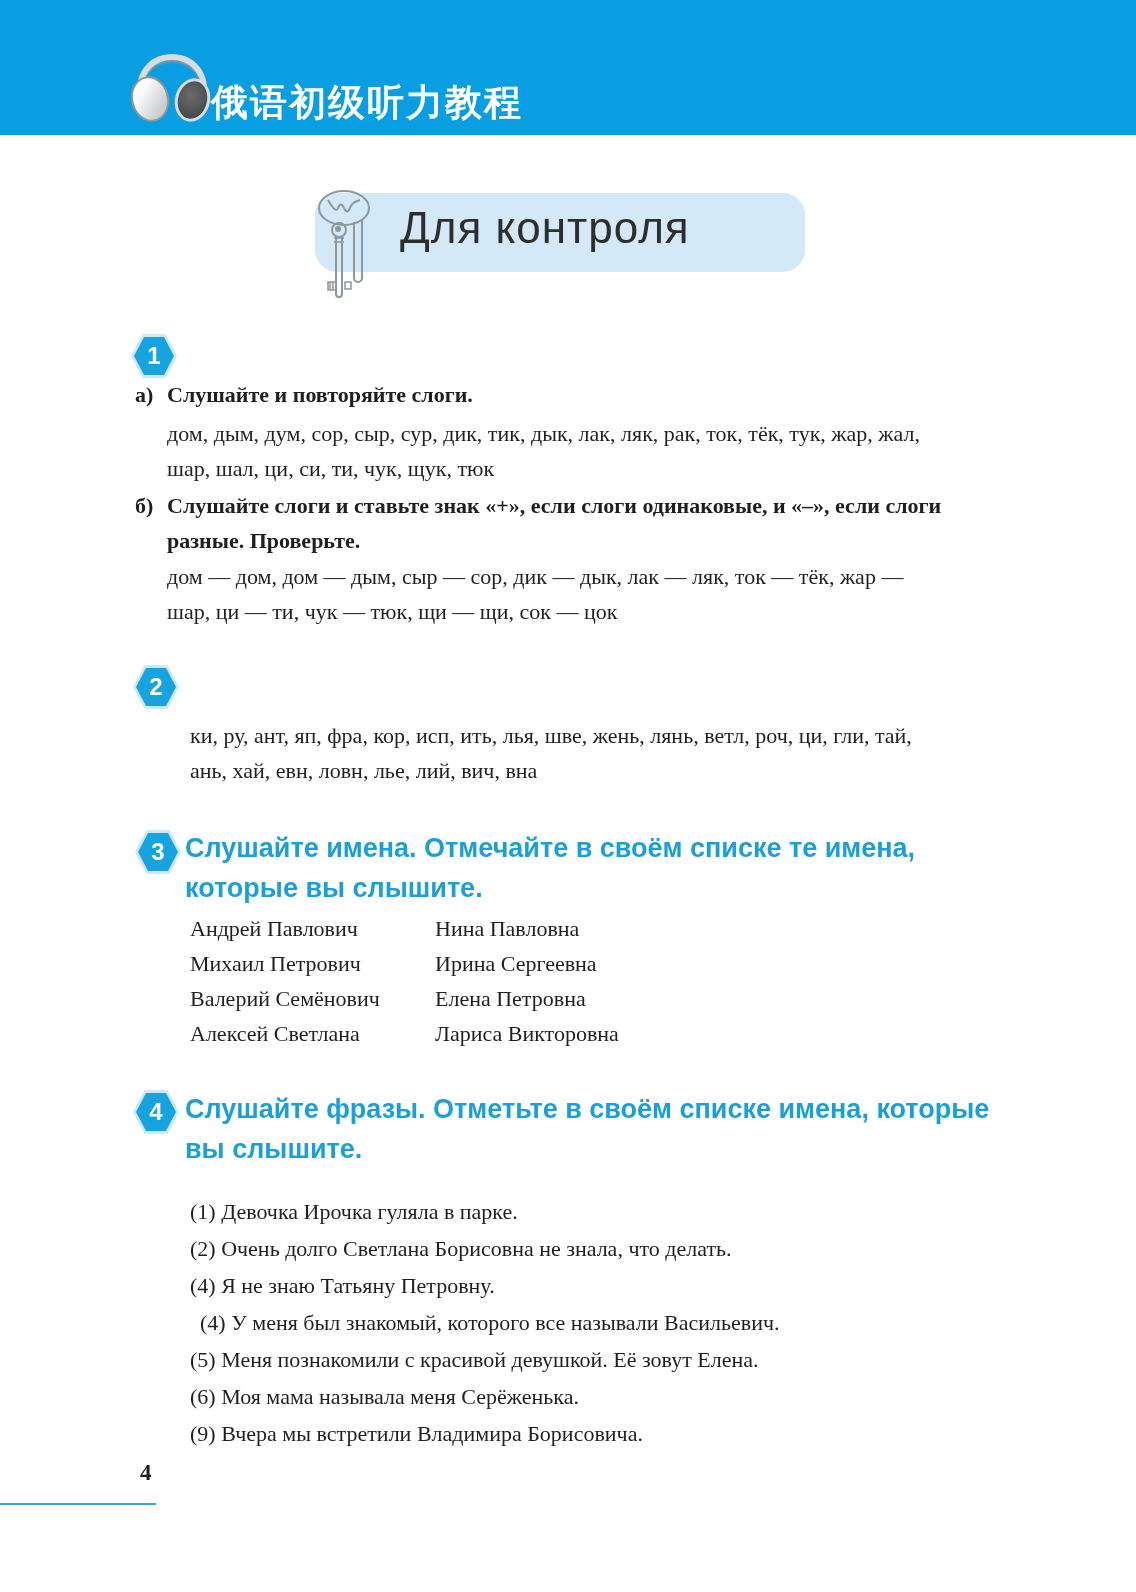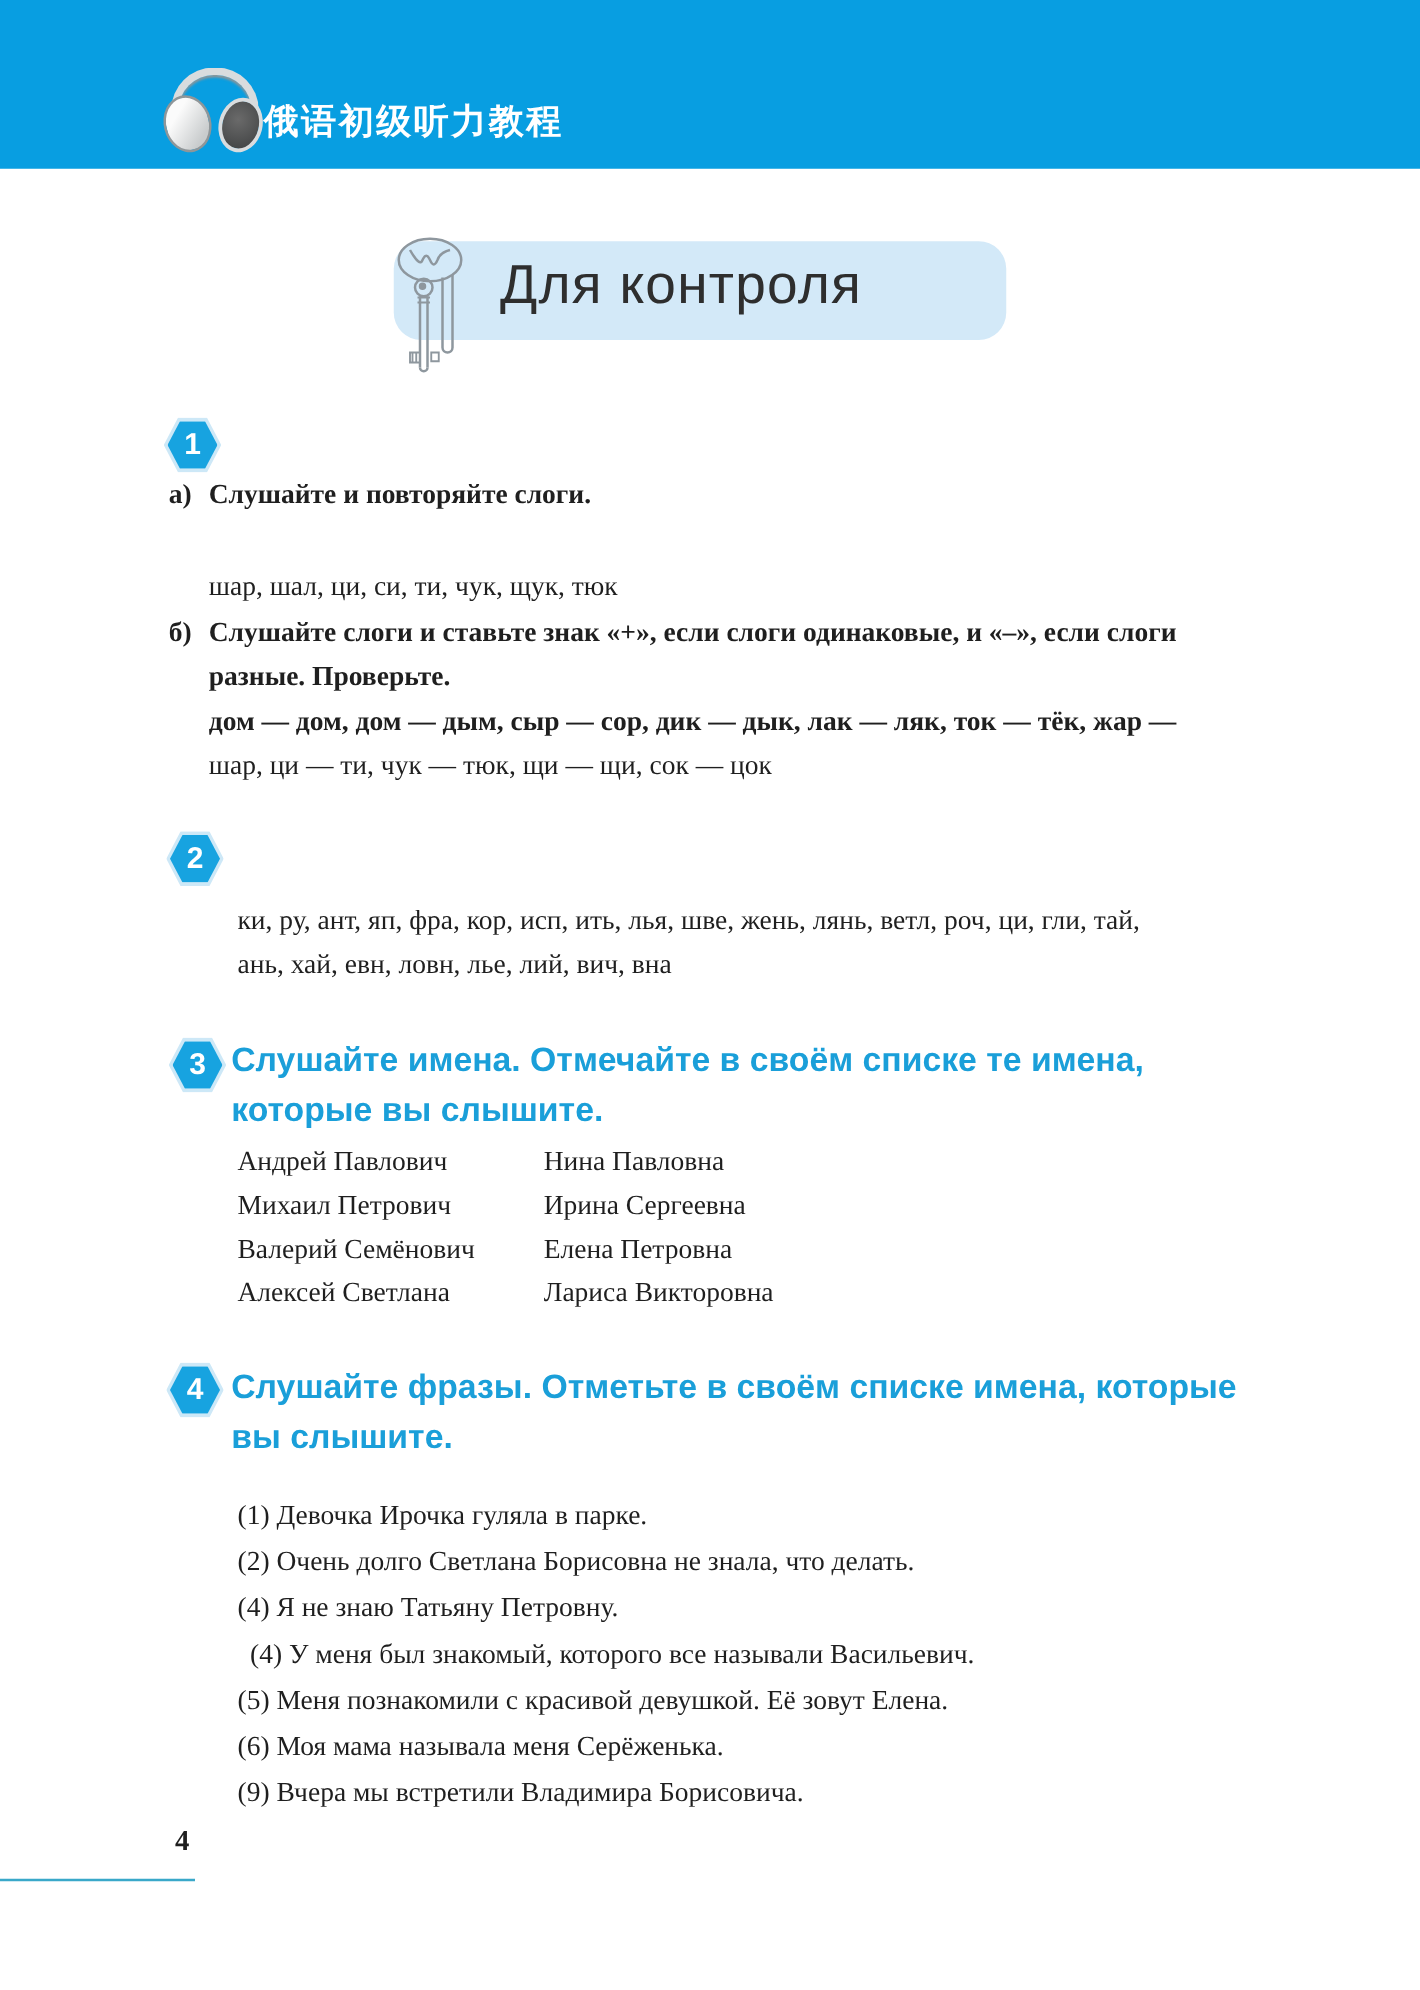--- a/index.html
+++ b/index.html
@@ -11,21 +11,21 @@
   .hp{position:absolute;left:131px;top:52px;width:76px;height:70px;}
   .hp-band{position:absolute;left:6px;top:2px;width:58px;height:34px;border:6px solid #d9dcde;
            border-bottom:none;border-radius:34px 34px 0 0;box-shadow:inset 0 2px 2px #8f9699;}
   .hp-cup-left{position:absolute;left:0px;top:24px;width:34px;height:42px;border-radius:50%;
            background:linear-gradient(135deg,#fbfbfb 30%,#c9cccd 80%);border:2px solid #8f9699;
            transform:rotate(-14deg);}
   .hp-cup-right{position:absolute;left:44px;top:26px;width:29px;height:38px;border-radius:50%;
            background:radial-gradient(circle at 40% 40%,#6a6a6a,#3d3f40);border:3px solid #d9dcde;
            transform:rotate(14deg);}
   .book-title{position:absolute;left:211px;top:78px;font-family:"Liberation Sans",sans-serif;
-           font-weight:700;font-size:28px;color:#ffffff;letter-spacing:2px;}
+           font-weight:700;font-size:37px;color:#ffffff;letter-spacing:2px;}
 
   
   .title-box{position:absolute;left:315px;top:193px;width:490px;height:79px;background:#d3e9f8;
            border-radius:22px;}
   .title-text{position:absolute;left:400px;top:203px;font-family:"Liberation Sans",sans-serif;
            font-weight:400;font-size:44px;color:#2e2e2e;letter-spacing:1px;}
   .key-svg{position:absolute;left:314px;top:186px;}
 
   
   .badge{position:absolute;width:46px;height:44px;}
@@ -79,26 +79,27 @@
 
   <div class="badge" style="left:131px;top:334px;">
     <div class="hex-outer"></div>
     <div class="hex-inner">
         <span>1</span>
       </div>
   </div>
 
   <div class="t bold" style="left:135px;top:381px;">а)</div>
   <div class="t bold" style="left:167px;top:381px;">Слушайте и повторяйте слоги.</div>
+  <div class="t" style="left:167px;top:420px;">дом, дым, дум, сор, сыр, сур, дик, тик, дык, лак, ляк, рак, ток, тёк, тук, жар, жал,</div>
   <div class="t" style="left:167px;top:455px;">шар, шал, ци, си, ти, чук, щук, тюк</div>
 
   <div class="t bold" style="left:135px;top:492px;">б)</div>
   <div class="t bold" style="left:167px;top:492px;">Слушайте слоги и ставьте знак «+», если слоги одинаковые, и «–», если слоги</div>
   <div class="t bold" style="left:167px;top:527px;">разные. Проверьте.</div>
-  <div class="t" style="left:167px;top:563px;font-weight:bold;">дом — дом, дом — дым, сыр — сор, дик — дык, лак — ляк, ток — тёк, жар —</div>
+  <div class="t" style="left:167px;top:563px;">дом — дом, дом — дым, сыр — сор, дик — дык, лак — ляк, ток — тёк, жар —</div>
   <div class="t" style="left:167px;top:598px;">шар, ци — ти, чук — тюк, щи — щи, сок — цок</div>
 
   <div class="badge" style="left:133px;top:665px;">
     <div class="hex-outer"></div>
     <div class="hex-inner">
         <span>2</span>
       </div>
   </div>
   <div class="t" style="left:190px;top:722px;">ки, ру, ант, яп, фра, кор, исп, ить, лья, шве, жень, лянь, ветл, роч, ци, гли, тай,</div>
   <div class="t" style="left:190px;top:757px;">ань, хай, евн, ловн, лье, лий, вич, вна</div>

